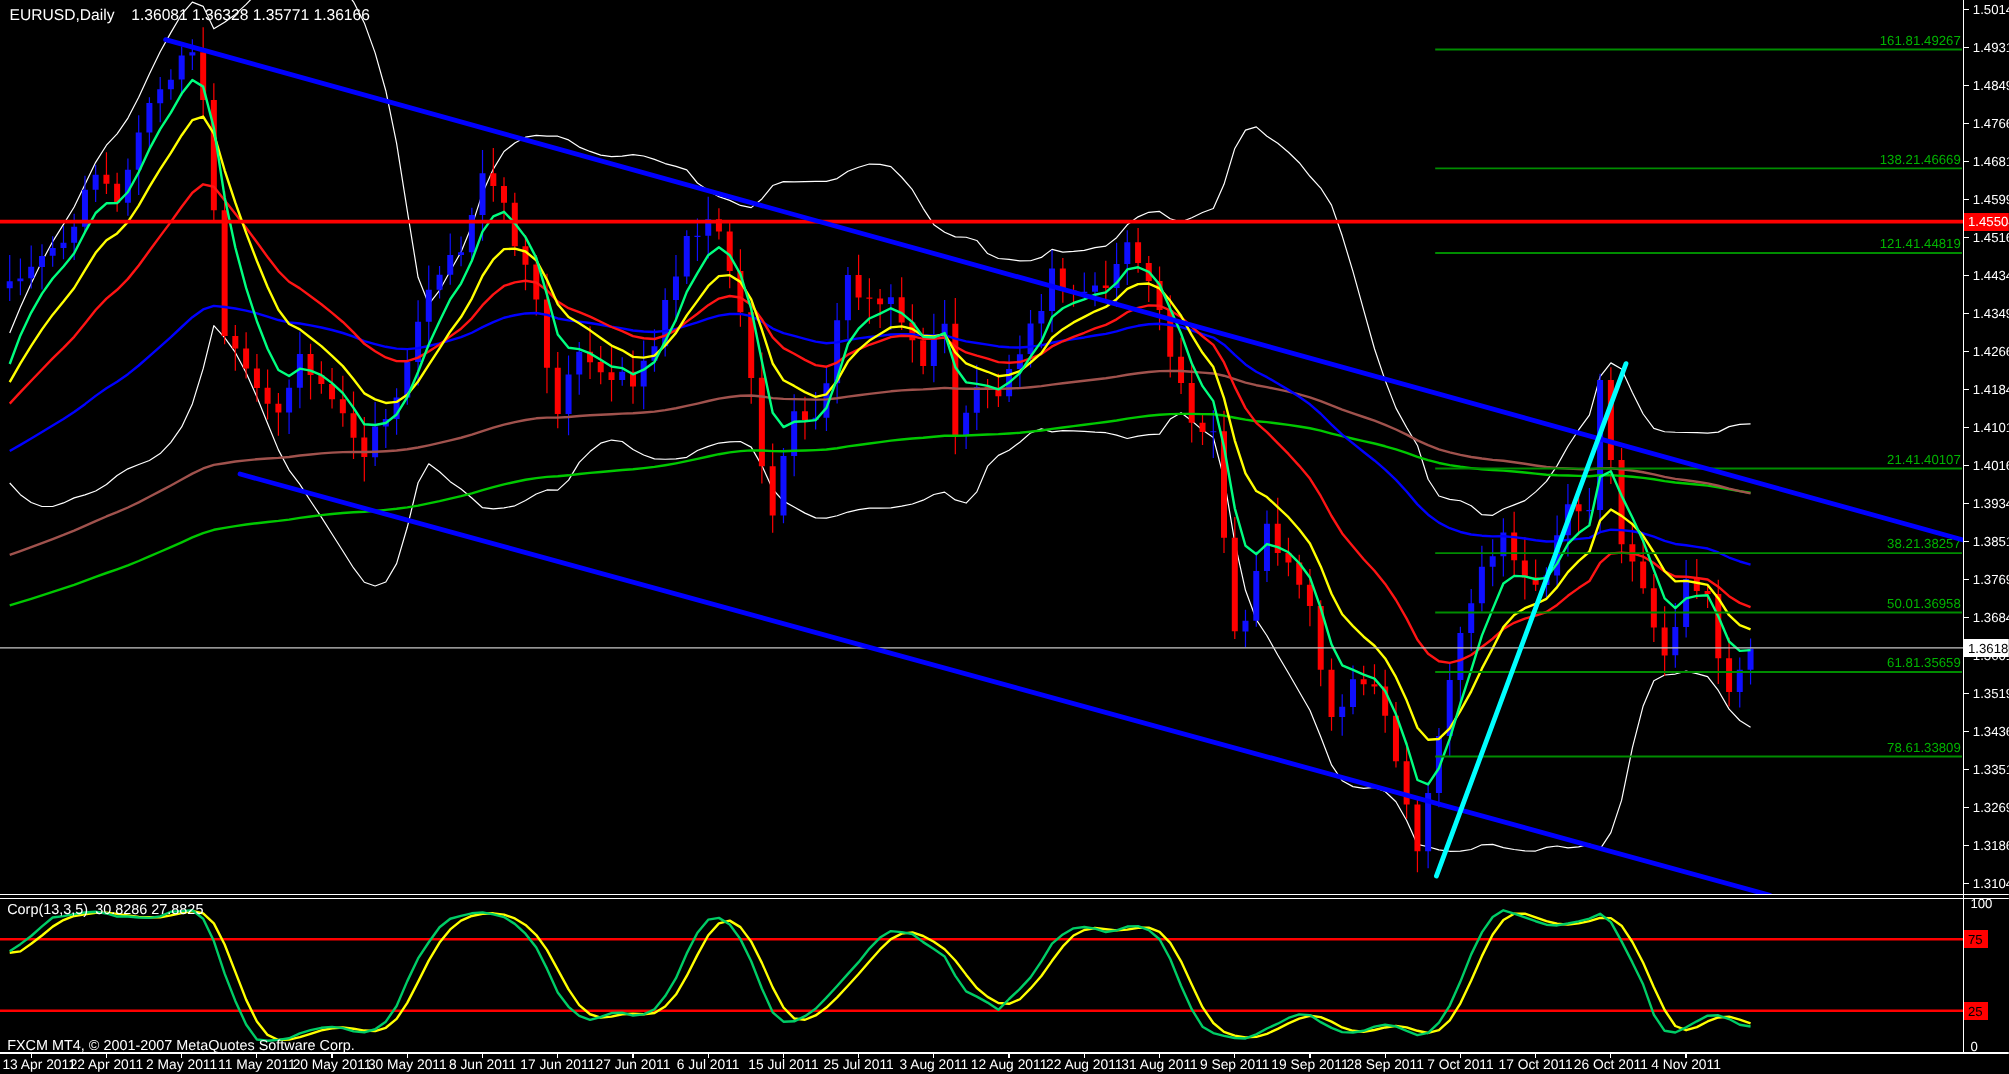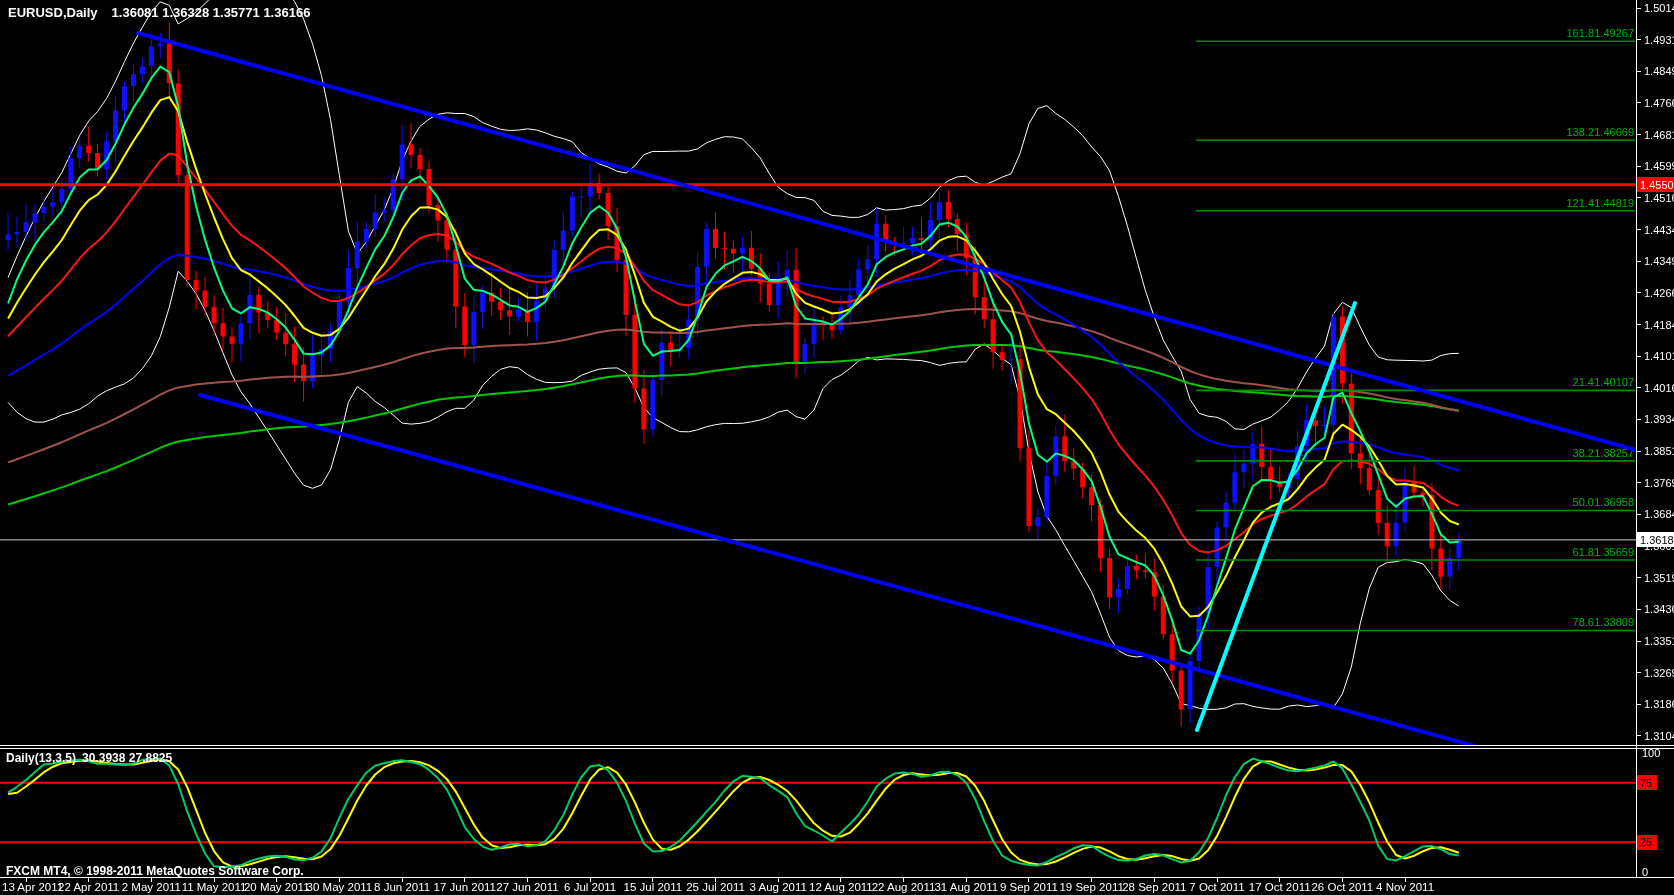--- a/index.html
+++ b/index.html
@@ -1,20 +1,20 @@
 <!DOCTYPE html>
 <html><head>
 <meta charset="utf-8">
 <style>
   html,body{margin:0;padding:0;background:#000;}
   body{width:1674px;height:895px;overflow:hidden;position:relative;
        font-family:"Liberation Sans", sans-serif;}
   #stage{position:absolute;left:0;top:0;width:1674px;height:895px;}
   svg{position:absolute;left:0;top:0;}
-  .overlay{position:absolute;color:#fff;white-space:pre;font-weight:bold;}
+  .overlay{position:absolute;color:#fff;white-space:pre;}
   #title{left:8px;top:5px;font-size:13px;color:#ffffff;}
   #title .ohlc{margin-left:14px;}
   #stoch-label{left:6px;top:751px;font-size:12px;color:#ffffff;z-index:5;}
   #stoch-label .vals{margin-left:6px;}
   #copyright{left:6px;top:864px;font-size:12px;color:#ffffff;z-index:5;}
 </style>
 </head>
 <body>
 
 <div id="stage">
@@ -181,15 +181,15 @@
         <text x="1640" y="188.70198952879645" fill="#fff" font-size="11">1.45504</text>
         <rect x="1637" y="532.3592670157067" width="37" height="15" fill="#ffffff"></rect>
         <text x="1640" y="543.8592670157067" fill="#000" font-size="11">1.36186</text>
         <rect x="1637" y="775.25" width="20" height="15" fill="#ff0000"></rect>
         <text x="1640" y="786.75" fill="#000" font-size="11">75</text>
         <rect x="1637" y="834.75" width="20" height="15" fill="#ff0000"></rect>
         <text x="1640" y="846.25" fill="#000" font-size="11">25</text>
       </g>
     </svg>
   <div class="overlay" id="title"><span>EURUSD,Daily</span><span class="ohlc">1.36081 1.36328 1.35771 1.36166</span></div>
-  <div class="overlay" id="stoch-label"><span>Daily(13,3,5)</span><span class="vals"><span>30.3938</span> <span>27.8825</span></span></div>
-  <div class="overlay" id="copyright">FXCM MT4, © 1998-2011 MetaQuotes Software Corp.</div>
+  <div class="overlay" id="stoch-label"><span>Corp(13,3,5)</span><span class="vals"><span>30.8286</span> <span>27.8825</span></span></div>
+  <div class="overlay" id="copyright">FXCM MT4, © 2001-2007 MetaQuotes Software Corp.</div>
 </div>
 
 </body></html>

